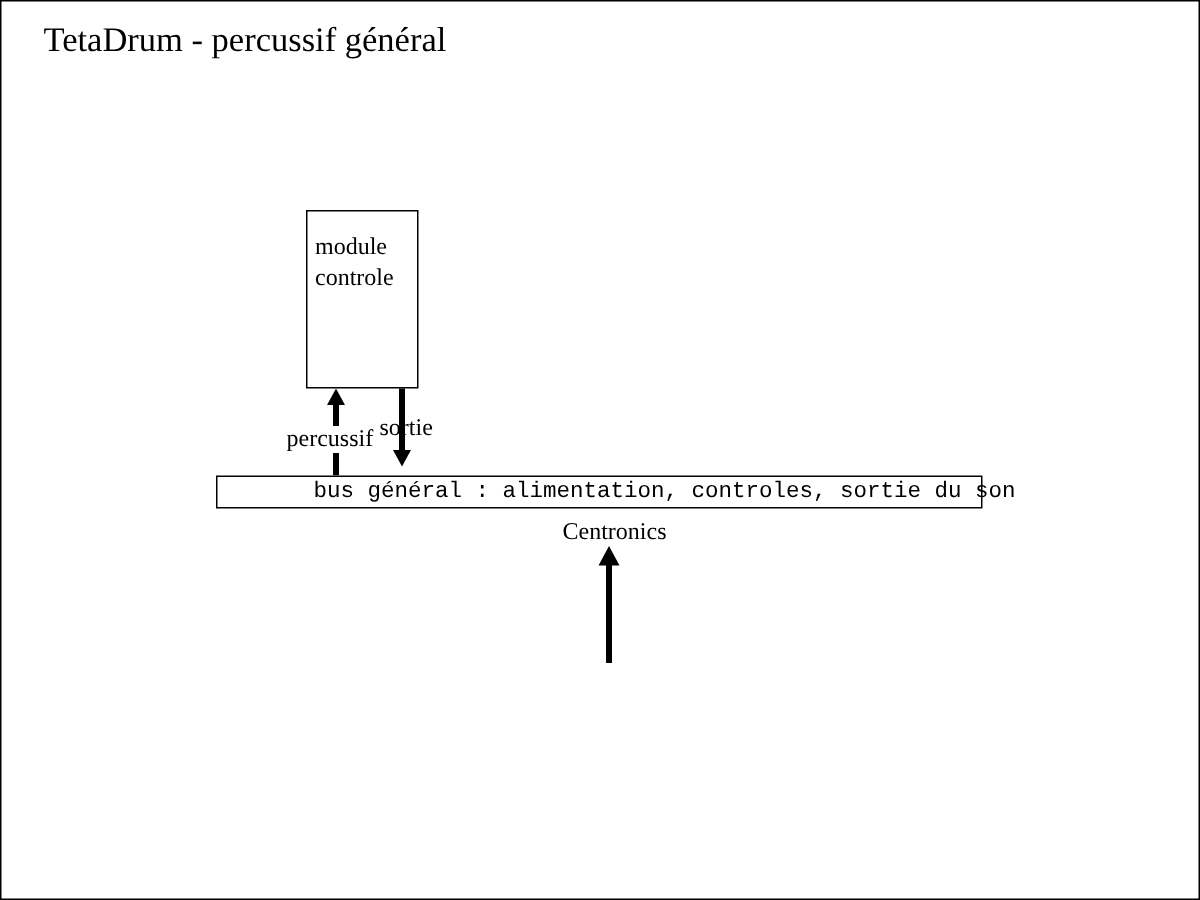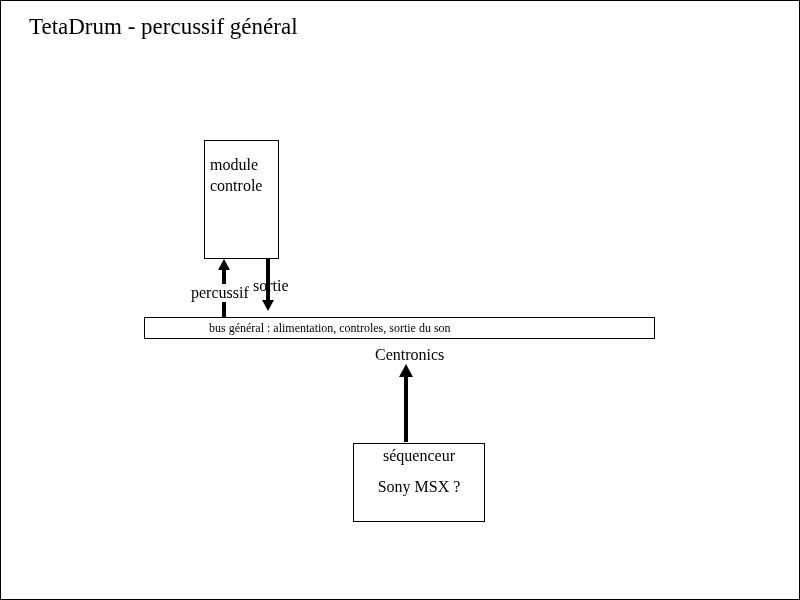--- a/index.html
+++ b/index.html
@@ -70,23 +70,24 @@
   .bus-bar {
     left: 143px;
     top: 316px;
     width: 511px;
     height: 22px;
     display: flex;
     align-items: center;
   }
   .bus-text {
     padding-left: 64px;
-    font-size: 12px;
+    font-size: 15px;
     line-height: 16px;
     white-space: nowrap;
+    font-family: Liberation Mono, monospace;
   }
   .arrow-shaft {
     position: absolute;
     width: 4px;
     background: #000000;
   }
   .arrow-head {
     position: absolute;
     width: 0;
     height: 0;
@@ -166,18 +167,14 @@
     <div class="bus-text">bus général : alimentation, controles, sortie du son</div>
   </div>
 
   <div class="flow-label label-centronics">Centronics</div>
 
   <div>
     <div class="arrow-shaft shaft-centro"></div>
     <div class="arrow-head head-up-big head-centro"></div>
   </div>
 
-  <div class="box sequencer-box">
-    <div class="sequencer-line1">séquenceur</div>
-    <div class="sequencer-line2">Sony MSX ?</div>
-  </div>
 
 </div>
 
 </body></html>

